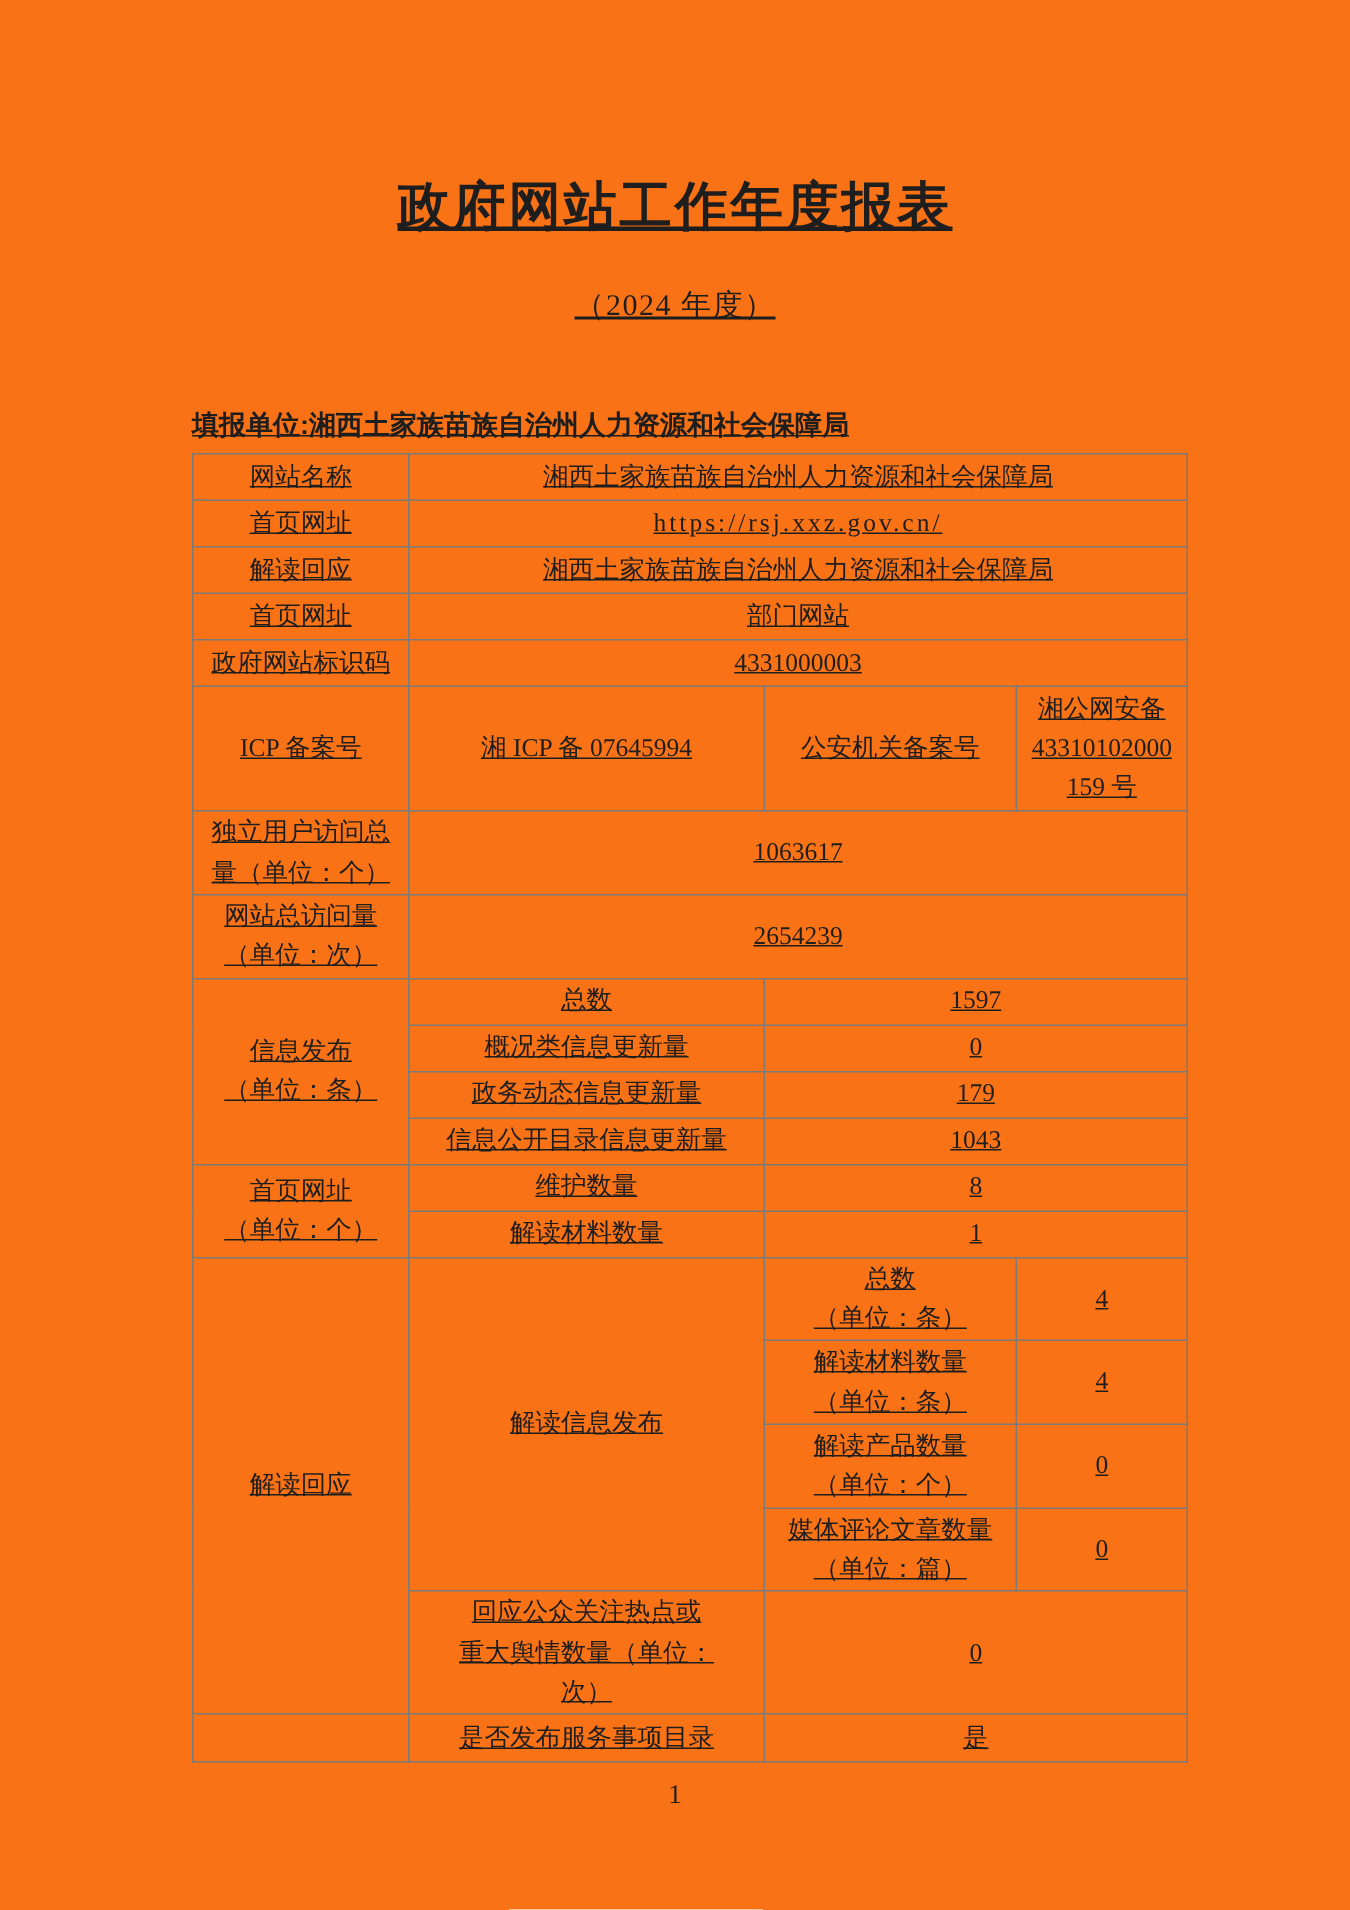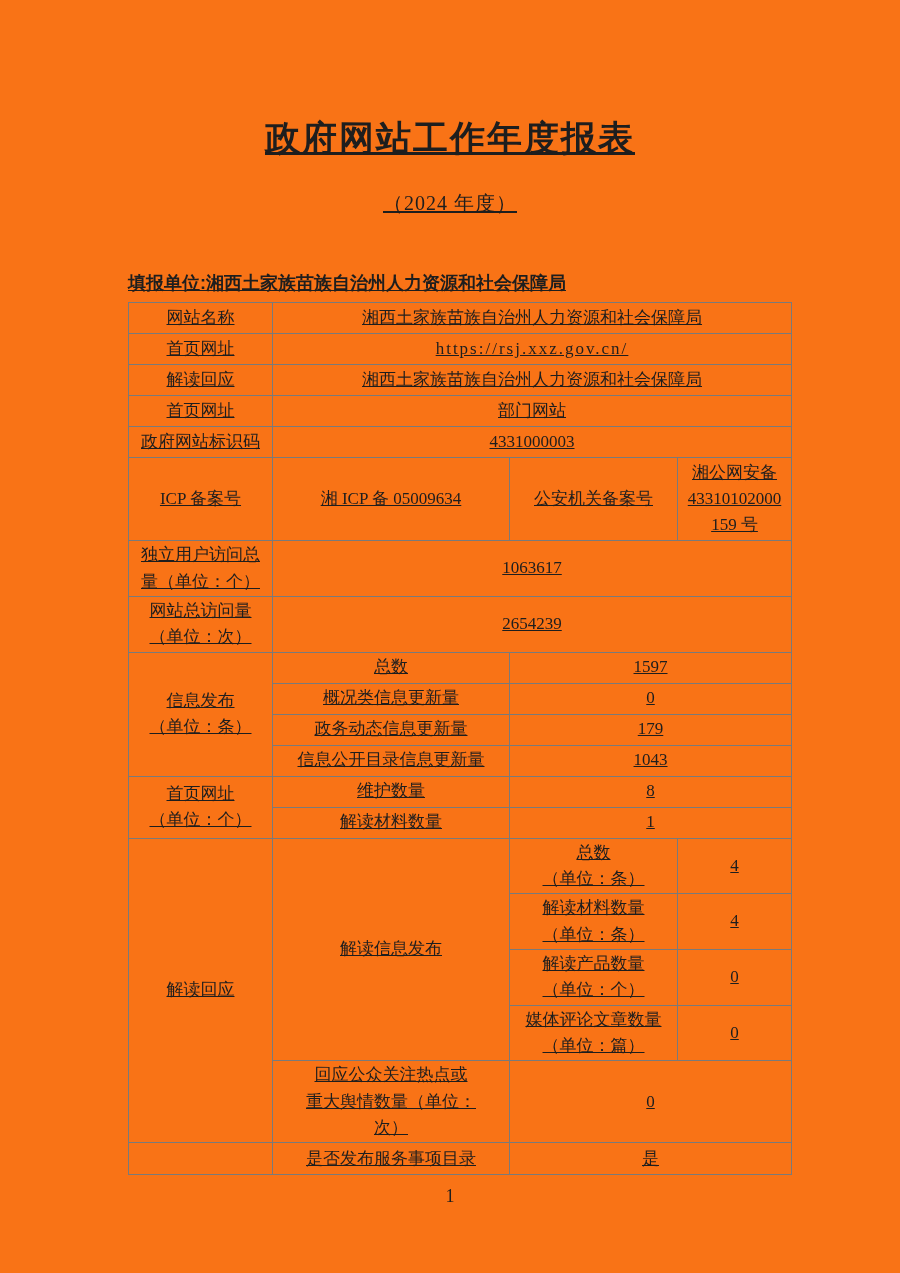--- a/index.html
+++ b/index.html
@@ -100,21 +100,21 @@
       <tr class="h31">
         <td>首页网址</td>
         <td colspan="3">部门网站</td>
       </tr>
       <tr class="h31">
         <td>政府网站标识码</td>
         <td colspan="3">4331000003</td>
       </tr>
       <tr class="h83">
         <td>ICP 备案号</td>
-        <td>湘 ICP 备 05009634</td>
+        <td>湘 ICP 备 07645994</td>
         <td>公安机关备案号</td>
         <td>湘公网安备
 43310102000
 159 号</td>
       </tr>
       <tr class="h55">
         <td>独立用户访问总
 量（单位：个）</td>
         <td colspan="3">1063617</td>
       </tr>

